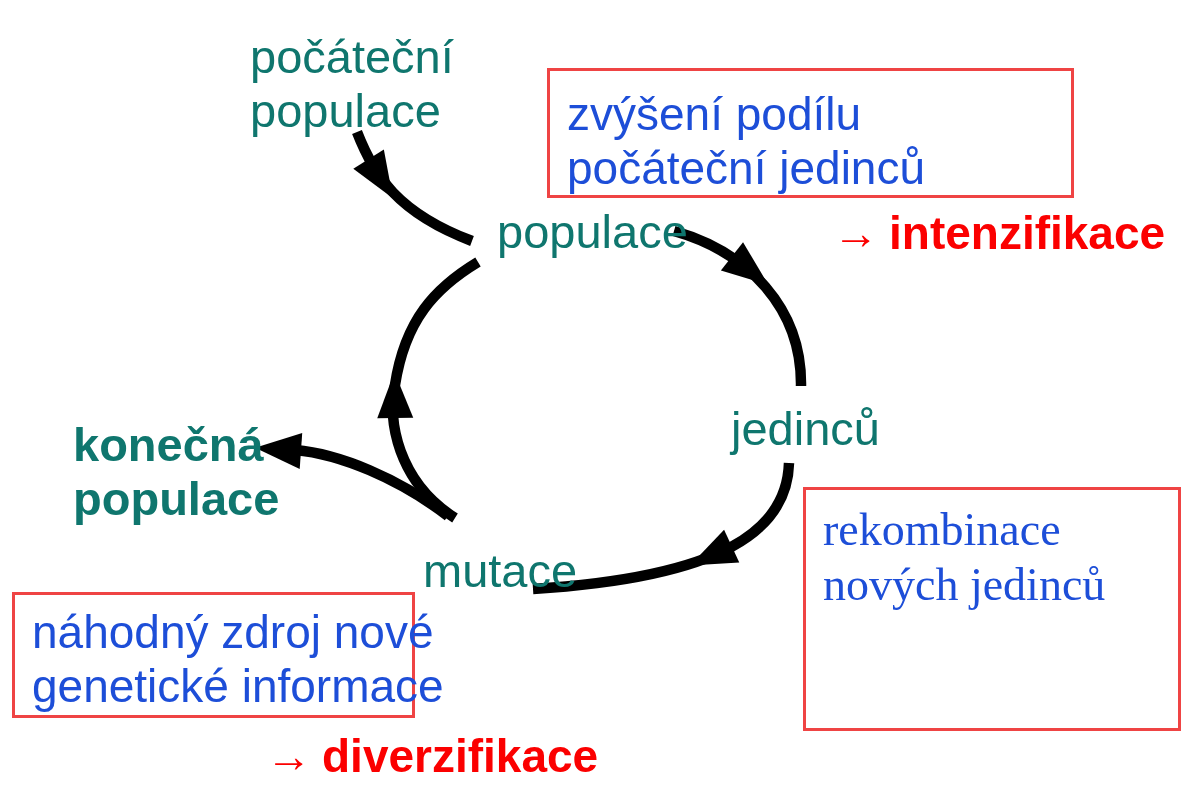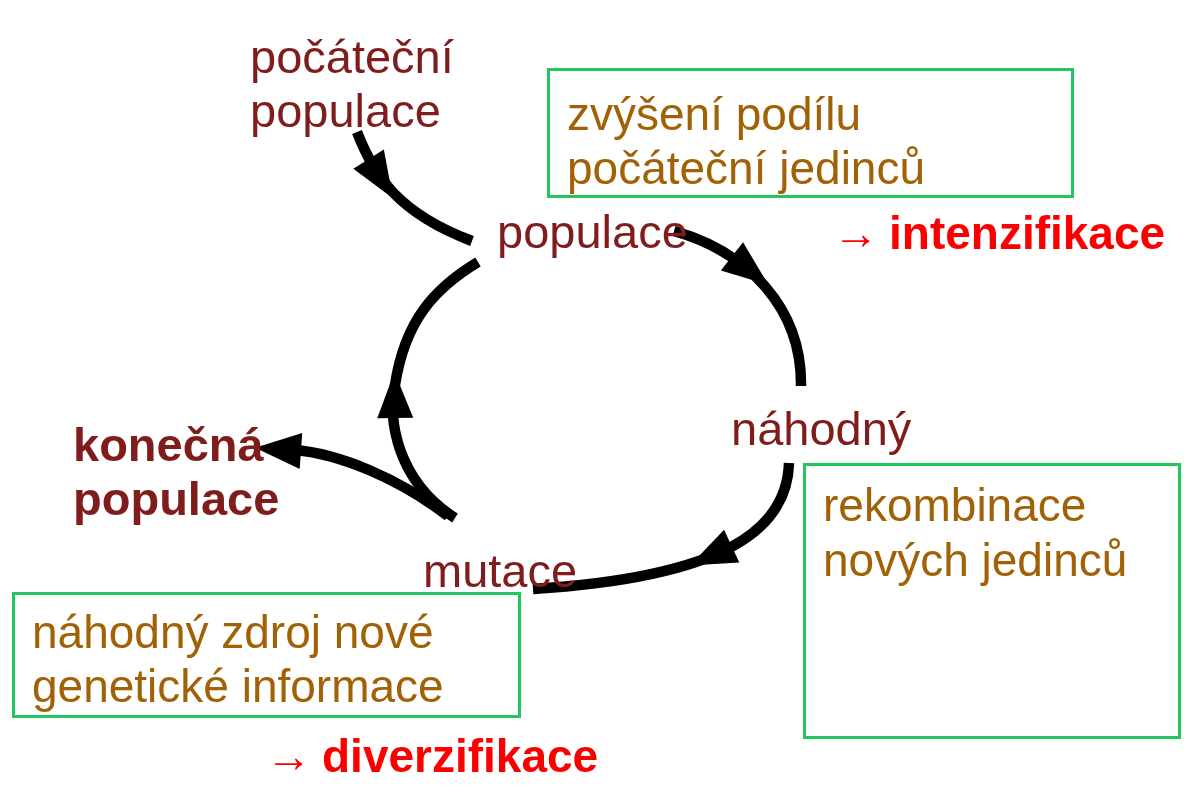--- a/index.html
+++ b/index.html
@@ -11,30 +11,30 @@
     font-family: "Liberation Sans", sans-serif;
     overflow: hidden;
   }
   .arrows {
     position: absolute;
     left: 0; top: 0;
     width: 1202px; height: 798px;
   }
   .node {
     position: absolute;
-    color: #7f1d1d;
+    color: #0f766e;
     font-size: 47px;
     line-height: 54px;
     white-space: nowrap;
   }
   .bluebox {
     position: absolute;
     box-sizing: border-box;
-    border: 3px solid #22c55e;
-    color: #a16207;
+    border: 3px solid #ef4444;
+    color: #1d4ed8;
     font-size: 46px;
     line-height: 54px;
     white-space: nowrap;
   }
   .bluebox.b1 { padding: 16px 0 0 17px; }
   .bluebox.b2 { padding: 12px 0 0 17px; line-height: 55px; }
   .bluebox.b3 { padding: 10px 0 0 17px; }
   .effect {
     position: absolute;
     color: #fb0000;
@@ -70,43 +70,43 @@
   <div class="node" style="left:250px; top:30px;">
     <div>počáteční</div>
     <div>populace</div>
   </div>
 
   <div class="node" style="left:497px; top:205px;">
     <span>populace</span>
   </div>
 
   <div class="node" style="left:731px; top:402px;">
-    <span>náhodný</span>
+    <span>jedinců</span>
   </div>
 
   <div class="node" style="left:423px; top:528px;margin-top:16px;">
     <span>mutace</span>
   </div>
 
   <div class="node" style="left:73px; top:418px;font-weight:bold;">
     <div>konečná</div>
     <div>populace</div>
   </div>
 
   <div class="bluebox b1" style="left:547px; top:68px; width:527px; height:130px;">
     <div>zvýšení podílu</div>
     <div>počáteční jedinců</div>
   </div>
 
-  <div class="bluebox b2" style="left:803px; top:463px; width:378px; height:276px;">
+  <div class="bluebox b2" style="left:803px; top:487px; width:378px; height:244px;font-family:Liberation Serif, serif;">
     <div>rekombinace</div>
     <div>nových jedinců</div>
   </div>
 
-  <div class="bluebox b3" style="left:12px; top:592px; width:509px; height:126px;">
+  <div class="bluebox b3" style="left:12px; top:592px; width:403px; height:126px;">
     <div>náhodný zdroj nové</div>
     <div>genetické informace</div>
   </div>
 
   <div class="effect" style="left:833px; top:208px;">
     <span class="arr">→</span><span>intenzifikace</span>
   </div>
 
   <div class="effect" style="left:266px; top:731px;">
     <span class="arr">→</span><span>diverzifikace</span>

